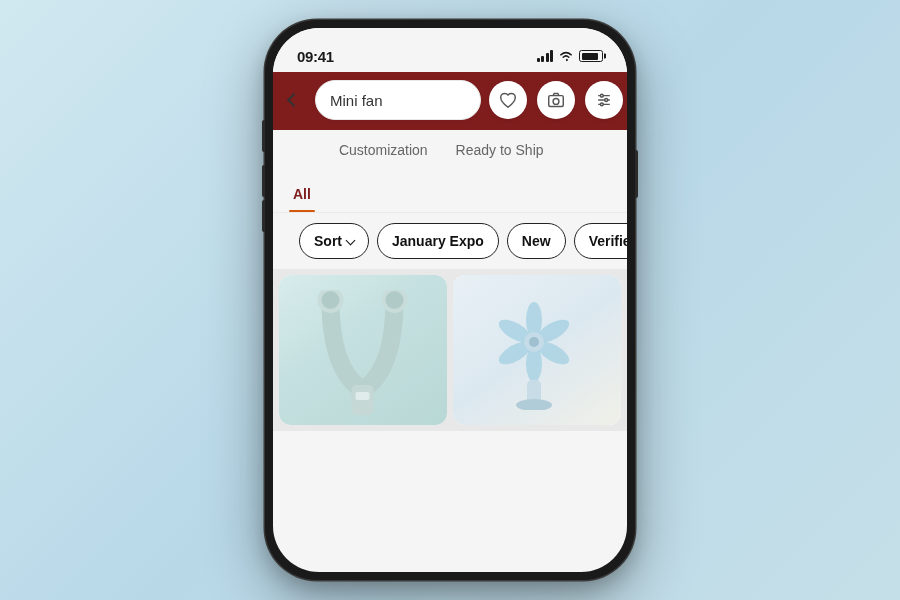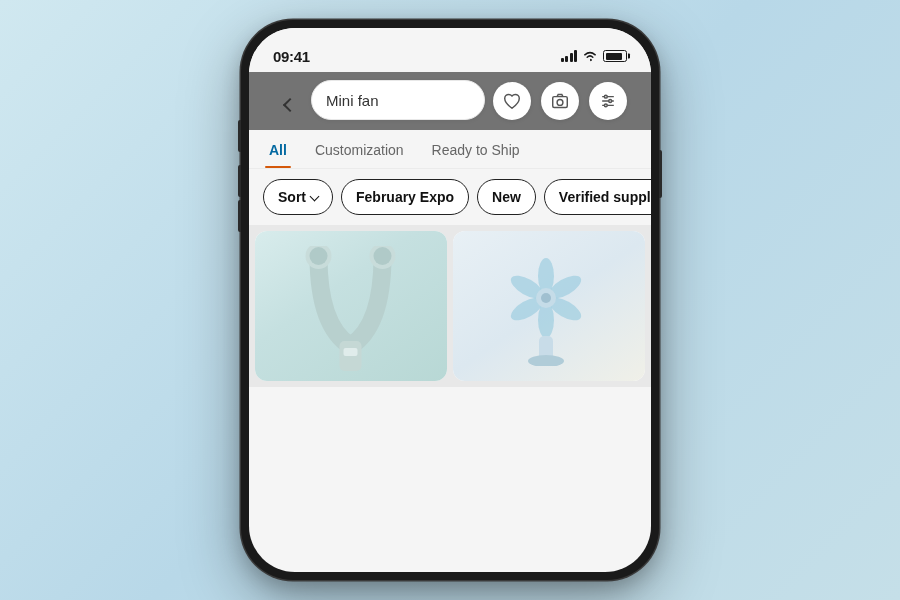--- a/index.html
+++ b/index.html
@@ -9,21 +9,21 @@
       background: linear-gradient(135deg, #d0e8f0 0%, #b8d8e8 50%, #c5dfe8 100%);
       display: flex;
       align-items: center;
       justify-content: center;
       font-family: -apple-system, BlinkMacSystemFont, 'Helvetica Neue', Arial, sans-serif;
       overflow: hidden;
     }
 
     .phone-wrapper {
       position: relative;
-      width: 418px;
+      width: 370px;
       height: 560px;
     }
 
     .phone-frame {
       position: absolute;
       inset: 0;
       background: #1a1a1a;
       border-radius: 52px;
       box-shadow:
         0 0 0 1.5px #3a3a3a,
@@ -127,24 +127,24 @@
     }
     .battery-fill {
       background: #1a1a1a;
       height: 100%;
       width: 85%;
       border-radius: 1px;
     }
 
     
     .search-area {
-      background: #737373;
-      padding: 8px 24px 10px;
-      display: flex;
-      align-items: flex-end;
+      background: #7f1d1d;
+      padding: 8px 4px 10px;
+      display: flex;
+      align-items: center;
       gap: 8px;
     }
 
     .back-btn {
       width: 30px;
       height: 30px;
       display: flex;
       align-items: center;
       justify-content: center;
       flex-shrink: 0;
@@ -231,20 +231,21 @@
     }
 
     
     .filter-bar {
       background: #f5f5f5;
       padding: 10px 14px;
       display: flex;
       gap: 8px;
       align-items: center;
       overflow: hidden;
+      margin-left: 12px;
     }
 
     .filter-pill {
       height: 36px;
       border-radius: 18px;
       border: 1.5px solid #222;
       background: #fff;
       display: flex;
       align-items: center;
       padding: 0 14px;
@@ -352,38 +353,38 @@
             <line x1="4" y1="17" x2="20" y2="17"></line>
             <circle cx="9" cy="5" r="2" fill="#f5f5f5"></circle>
             <circle cx="15" cy="11" r="2" fill="#f5f5f5"></circle>
             <circle cx="9" cy="17" r="2" fill="#f5f5f5"></circle>
           </svg>
         </div>
       </div>
     </div>
 
     <div class="tabs-bar">
-      <div class="tab-item active" style="color: #0369a1;">
+      <div class="tab-item active" style="color: #7f1d1d; margin-top: 44px;">
         <span>All</span>
       </div>
       <div class="tab-item">
         <span>Customization</span>
       </div>
       <div class="tab-item">
         <span>Ready to Ship</span>
       </div>
     </div>
 
     <div class="filter-bar">
       <div class="filter-pill">
         <span class="filter-pill-text">Sort</span>
         <div class="chevron-down"></div>
       </div>
       <div class="filter-pill">
-        <span class="filter-pill-text">February Expo</span>
+        <span class="filter-pill-text">January Expo</span>
       </div>
       <div class="filter-pill">
         <span class="filter-pill-text">New</span>
       </div>
       <div class="filter-pill">
         <span class="filter-pill-text">Verified suppliers</span>
       </div>
     </div>
 
     <div class="product-grid">

